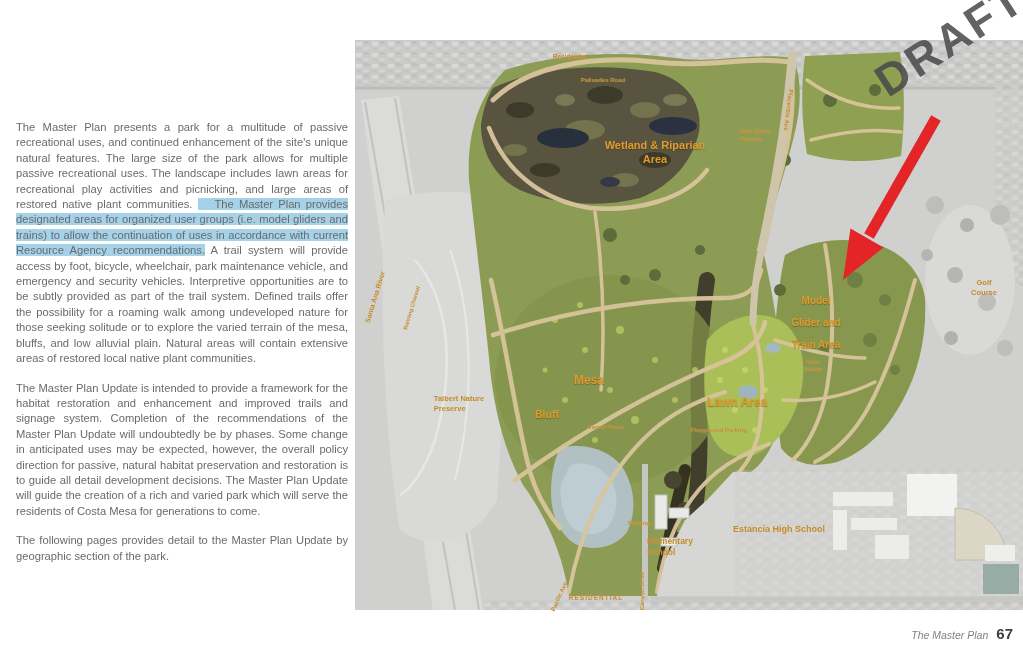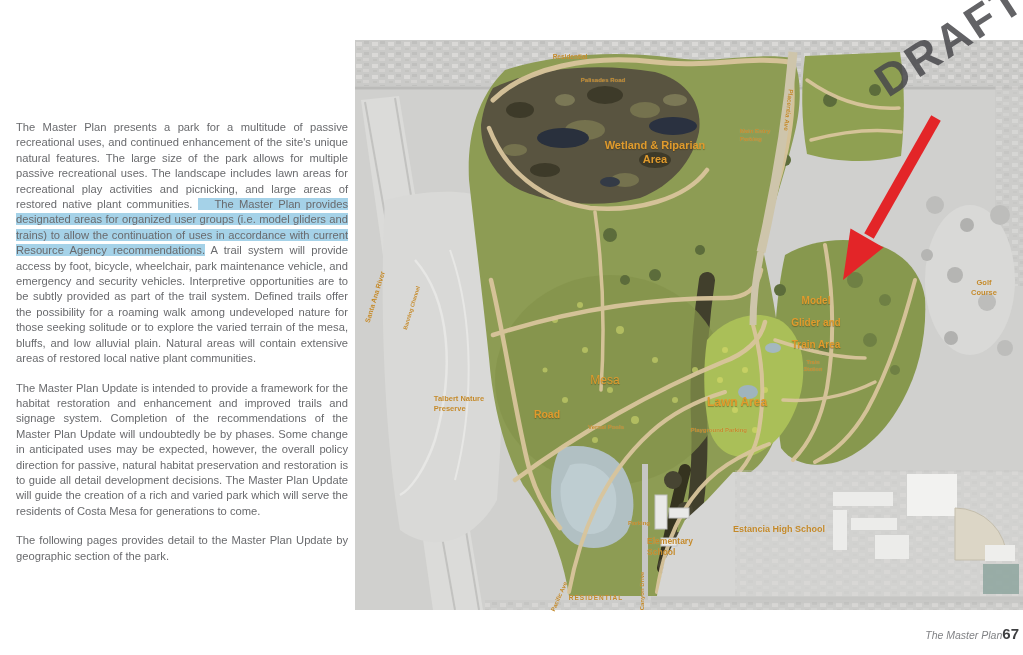--- a/index.html
+++ b/index.html
@@ -18,21 +18,21 @@
   .mlabel{position:absolute;white-space:pre-line;text-align:center;line-height:1.3;
           transform-origin:center;font-weight:600;}
   .mlabel.orange{color:#e09b2d;text-shadow:0 1px 1px rgba(60,40,0,.4);}
   .mlabel.gold{color:#c3892a;text-shadow:0 0 1px rgba(255,255,255,.3);}
 
   
   .draft{position:absolute;left:854px;top:14px;width:192px;text-align:center;font-size:45px;
          font-weight:600;letter-spacing:3px;color:rgba(72,72,75,.85);transform:rotate(-33deg);}
 
   
-  .footer{position:absolute;right:4px;bottom:13px;display:flex;align-items:baseline;}
+  .footer{position:absolute;right:10px;bottom:13px;display:flex;align-items:baseline;gap:8px;}
   .f-label{font-style:italic;color:#808285;font-size:10.5px;}
   .f-num{color:#3e3f41;font-size:15px;font-weight:600;}
 </style>
 </head>
 <body>
 
 <div id="page">
 
   <div class="text-col">
     <p><span>The Master Plan presents a park for a multitude of passive recreational uses, and continued enhancement of the site's unique natural features. The large size of the park allows for multiple passive recreational uses. The landscape includes lawn areas for recreational play activities and picnicking, and large areas of restored native plant communities. </span><span class="hl">The Master Plan provides designated areas for organized user groups (i.e. model gliders and trains) to allow the continuation of uses in accordance with current Resource Agency recommendations.</span><span> A trail system will provide access by foot, bicycle, wheelchair, park maintenance vehicle, and emergency and security vehicles. Interpretive opportunities are to be subtly provided as part of the trail system. Defined trails offer the possibility for a roaming walk among undeveloped nature for those seeking solitude or to explore the varied terrain of the mesa, bluffs, and low alluvial plain. Natural areas will contain extensive areas of restored local native plant communities.</span></p>
@@ -216,22 +216,22 @@
         <div class="mlabel gold" style="left: 433px; top: 70px; font-size: 6.5px; font-weight: 600; transform: translate(-50%, -50%) rotate(97deg);">Placentia Ave</div>
         <div class="mlabel gold" style="left: 400px; top: 96px; font-size: 6px; font-weight: 600; text-align: left; transform: translate(-50%, -50%) rotate(0deg);">Main Entry
 Parking</div>
         <div class="mlabel orange" style="left: 300px; top: 112px; font-size: 11px; font-weight: 700; transform: translate(-50%, -50%) rotate(0deg);">Wetland &amp; Riparian
 Area</div>
         <div class="mlabel gold" style="left: 20px; top: 257px; font-size: 7px; font-weight: 700; transform: translate(-50%, -50%) rotate(-73deg);">Santa Ana River</div>
         <div class="mlabel gold" style="left: 57px; top: 268px; font-size: 5.5px; font-weight: 600; transform: translate(-50%, -50%) rotate(-73deg);">Banning Channel</div>
         <div class="mlabel gold" style="left: 601px; top: 248px; font-size: 7.5px; font-weight: 700; transform: translate(-50%, -50%) rotate(0deg); margin-left: 28px;">Golf Course</div>
         <div class="mlabel gold" style="left: 104px; top: 364px; font-size: 7.5px; font-weight: 700; text-align: left; transform: translate(-50%, -50%) rotate(0deg);">Talbert Nature
 Preserve</div>
-        <div class="mlabel orange" style="left: 192px; top: 375px; font-size: 10.5px; font-weight: 700; transform: translate(-50%, -50%) rotate(0deg);">Road</div>
-        <div class="mlabel orange" style="left: 250px; top: 341px; font-size: 12px; font-weight: 400; transform: translate(-50%, -50%) rotate(0deg);">Mesa</div>
+        <div class="mlabel orange" style="left: 192px; top: 375px; font-size: 10.5px; font-weight: 700; transform: translate(-50%, -50%) rotate(0deg);">Bluff</div>
+        <div class="mlabel orange" style="left: 234px; top: 341px; font-size: 12px; font-weight: 700; transform: translate(-50%, -50%) rotate(0deg);">Mesa</div>
         <div class="mlabel orange" style="left: 382px; top: 327px; font-size: 12px; font-weight: 700; transform: translate(-50%, -50%) rotate(0deg); margin-top: 36px;">Lawn Area</div>
         <div class="mlabel gold" style="left: 251px; top: 388px; font-size: 6px; font-weight: 700; transform: translate(-50%, -50%) rotate(0deg);">Vernal Pools</div>
         <div class="mlabel gold" style="left: 352px; top: 391px; font-size: 6px; font-weight: 600; transform: translate(-50%, -50%) rotate(0deg);">Playground</div>
         <div class="mlabel gold" style="left: 381px; top: 391px; font-size: 6px; font-weight: 600; transform: translate(-50%, -50%) rotate(0deg);">Parking</div>
         <div class="mlabel orange" style="left: 461px; top: 283px; font-size: 10px; font-weight: 700; line-height: 2.2; transform: translate(-50%, -50%) rotate(0deg);">Model
 Glider and
 Train Area</div>
         <div class="mlabel gold" style="left: 458px; top: 326px; font-size: 5.5px; font-weight: 600; transform: translate(-50%, -50%) rotate(0deg);">Train
 Station</div>
         <div class="mlabel gold" style="left: 284px; top: 484px; font-size: 6px; font-weight: 600; transform: translate(-50%, -50%) rotate(0deg);">Parking</div>

